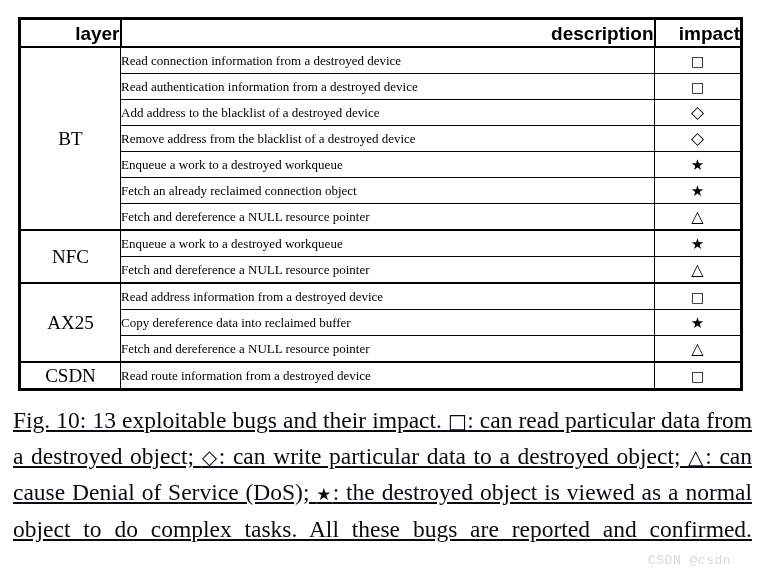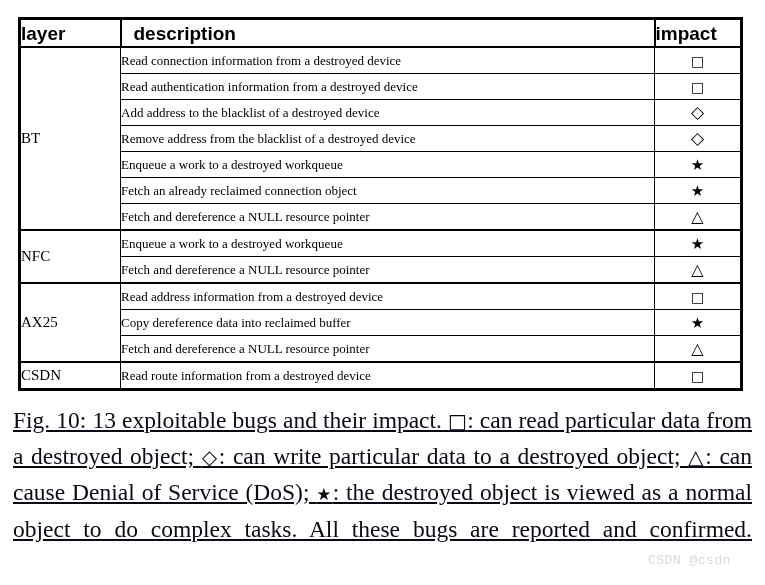--- a/index.html
+++ b/index.html
@@ -55,35 +55,36 @@
     background: #fff;
   }
 
   
   thead th {
     font-family: "Liberation Sans", "DejaVu Sans", sans-serif;
     font-weight: 700;
     font-size: 19px;
     line-height: 1;
     height: 26px;
-    text-align: left;
+    text-align: right;
     border-bottom: 3px solid #000;
   }
   thead th.th-layer  { border-right: 2px solid #000; }
   thead th.th-desc   { border-right: 2px solid #000; padding-left: 12px; }
 
   
   tbody td {
     font-size: 13px;
     line-height: 1.05;
     height: 25px;
   }
 
   td.layer-cell {
-    font-size: 15px;
+    text-align: center;
+    font-size: 19px;
     border-right: 2px solid #000;
     border-bottom: 2px solid #000;
     border-top: 2px solid #000;
   }
 
   td.desc-cell {
     text-align: left;
     padding-left: 6px;
     border-right: 2px solid #000;
     white-space: nowrap;

